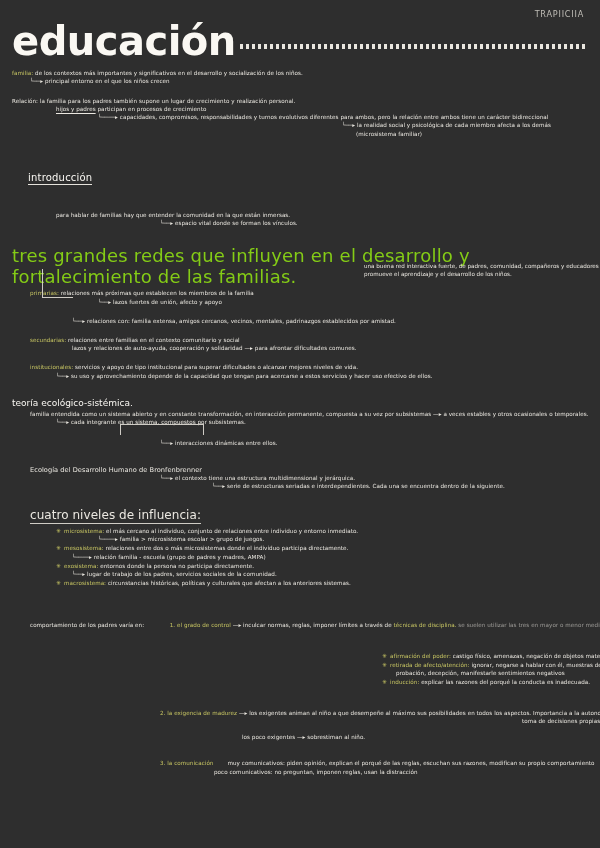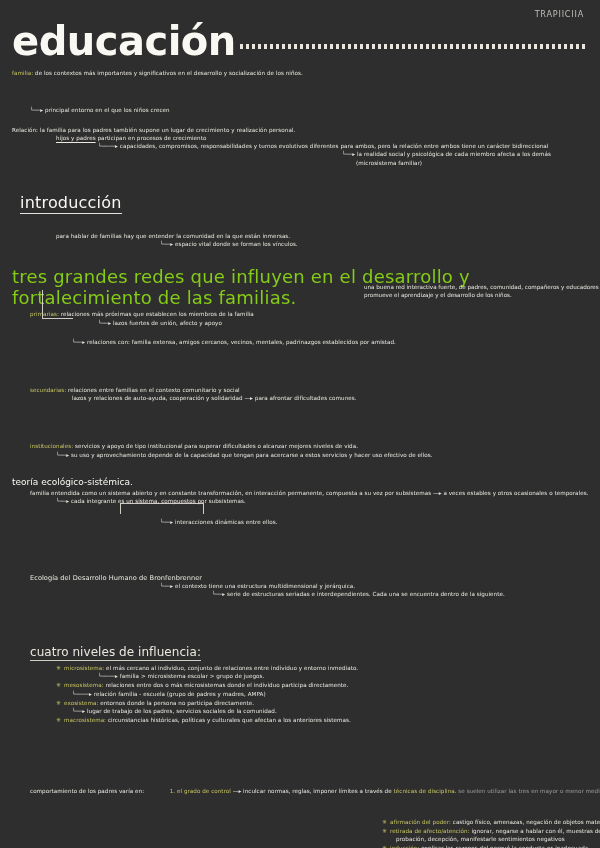--- a/index.html
+++ b/index.html
@@ -85,24 +85,24 @@
   .gap-m { height: 11px; }
   .gap-l { height: 17px; }
 
   .acc  { color: #c9c763; }       
   .und  { text-decoration: underline; text-underline-offset: 1.5px; }
   .arrow::before { content: "\2514\2500\2500\25B8\00A0"; color: #e6e3dc; }
   .arrowl::before { content: "\2514\2500\2500\2500\2500\25B8\00A0"; color: #e6e3dc; }
 
   
   .sec {
-    font-size: 16px;
+    font-size: 10px;
     color: #faf8f3;
     letter-spacing: .2px;
-    margin: 8px;
+    margin: 16px;
   }
   .sec.underlined {
     display: inline-block;
     border-bottom: 1px solid #e6e3dc;
     padding-bottom: 1px;
   }
   .sec-lg {
     font-size: 18px;
     color: #84cc16;
     letter-spacing: .2px;
@@ -115,21 +115,21 @@
   }
   .mini-head {
     font-size: 12px;
     color: #ebe8e1;
     display: inline-block;
     border-bottom: .6px solid #cfccc5;
     padding-bottom: .5px;
   }
 
   
-  .i1 { padding-left: 18px; margin-top: 29px; }
+  .i1 { padding-left: 18px; }
   .i2 { padding-left: 44px; }
   .i3 { padding-left: 60px; }
   .i4 { padding-left: 86px; }
   .i6 { padding-left: 148px; }
   .i7 { padding-left: 200px; }
   .i10{ padding-left: 330px; }
 
   .star { color: #c9c763; font-size: 6px; margin-right: 3px; }
 
   

